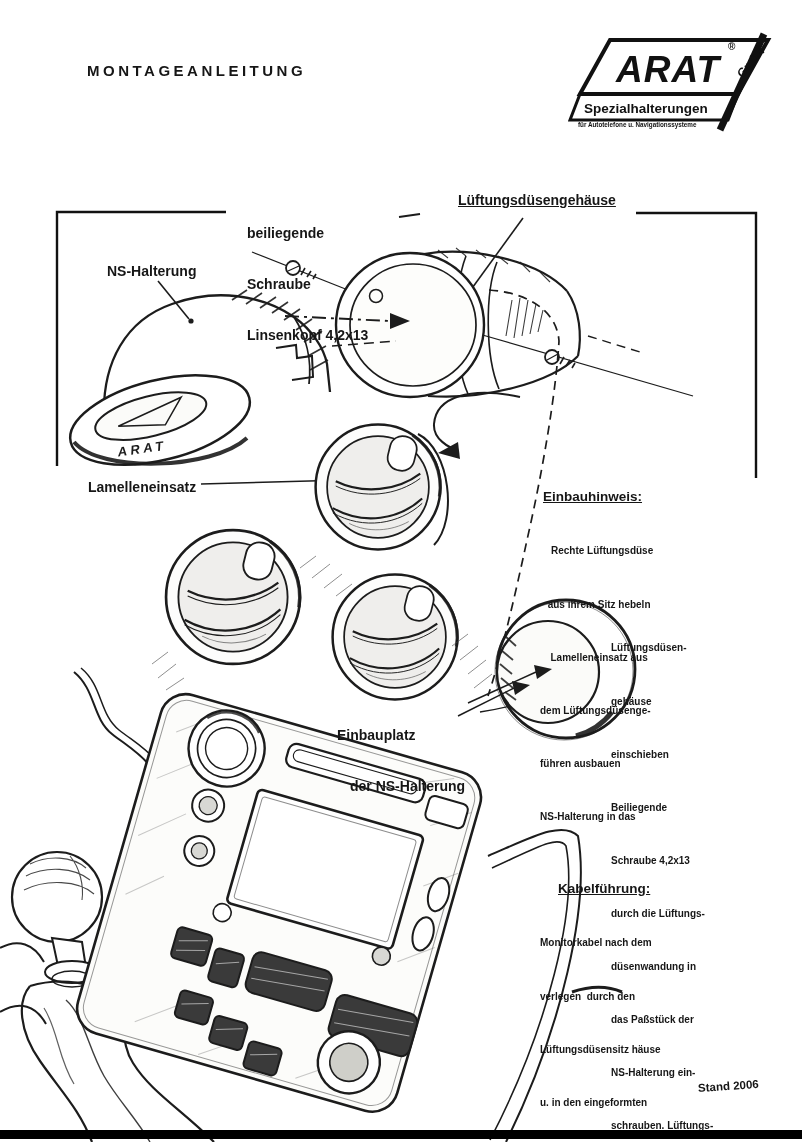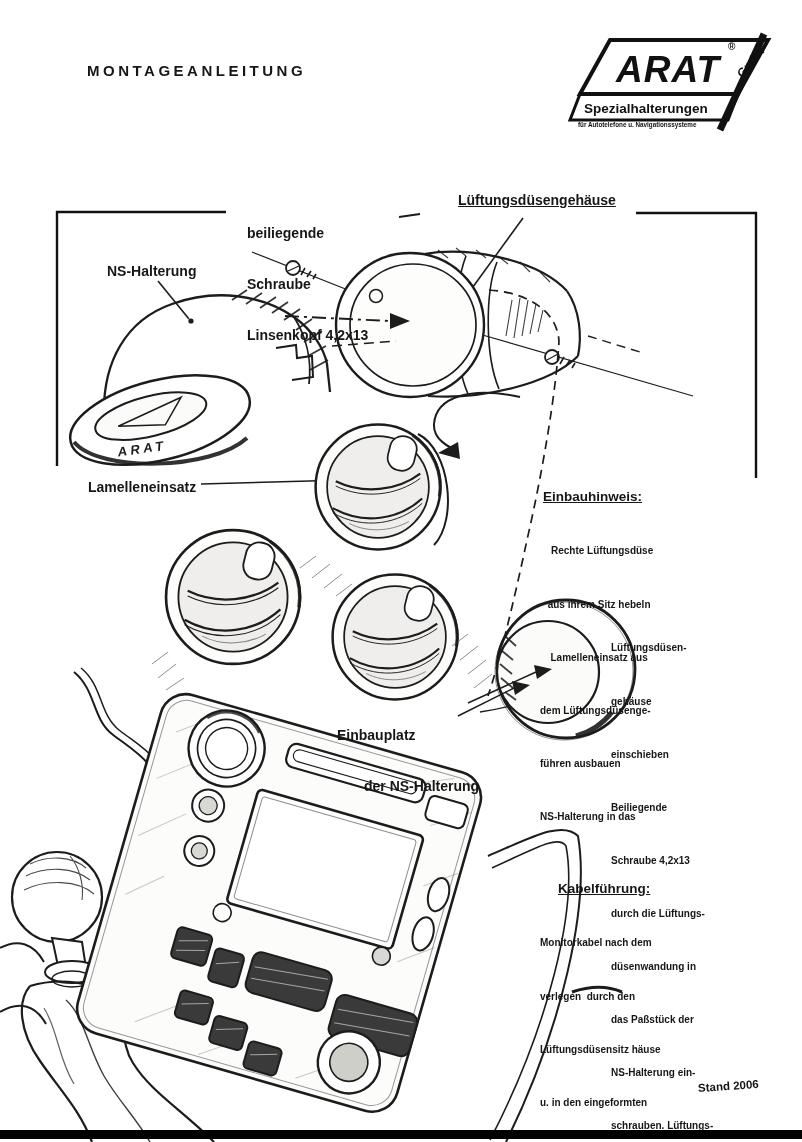--- a/index.html
+++ b/index.html
@@ -5,21 +5,21 @@
   html,body{margin:0;padding:0;background:#888;}
   .page{position:relative;width:802px;height:1142px;background:#ffffff;
         font-family:"Liberation Sans",sans-serif;color:#161616;overflow:hidden;}
   .ttl{position:absolute;left:75px;top:50px;font-size:15px;font-weight:bold;letter-spacing:3.5px;margin:12px;}
   .sub{position:absolute;left:75px;top:95px;font-size:15.5px;font-weight:bold;margin:0;}
   .art{position:absolute;left:75px;top:128px;font-size:13px;line-height:17px;}
   .art .bold{font-weight:bold;}
   .lbl{position:absolute;font-weight:bold;font-size:14px;line-height:17px;white-space:pre;}
   .blk{position:absolute;font-weight:bold;font-size:10px;line-height:17.7px;white-space:pre;}
   .hd{position:absolute;font-weight:bold;font-size:13.5px;text-decoration:underline;white-space:pre;}
-  .ind2{margin-left:27px;}
+  .ind2{margin-left:13px;}
   .indent1{padding-left:11px;}
   .indent2{padding-left:5px;text-align:center;}
   .stand{position:absolute;left:698px;top:1080px;font-size:11.5px;font-weight:bold;transform:rotate(-4deg);}
   .botbar{position:absolute;left:0;top:1130px;width:802px;height:9px;background:#000;}
   svg{position:absolute;}
   .draw{left:0;top:0;}
   .logo{left:568px;top:32px;}
   text{font-family:"Liberation Sans",sans-serif;}
 </style>
 </head>

